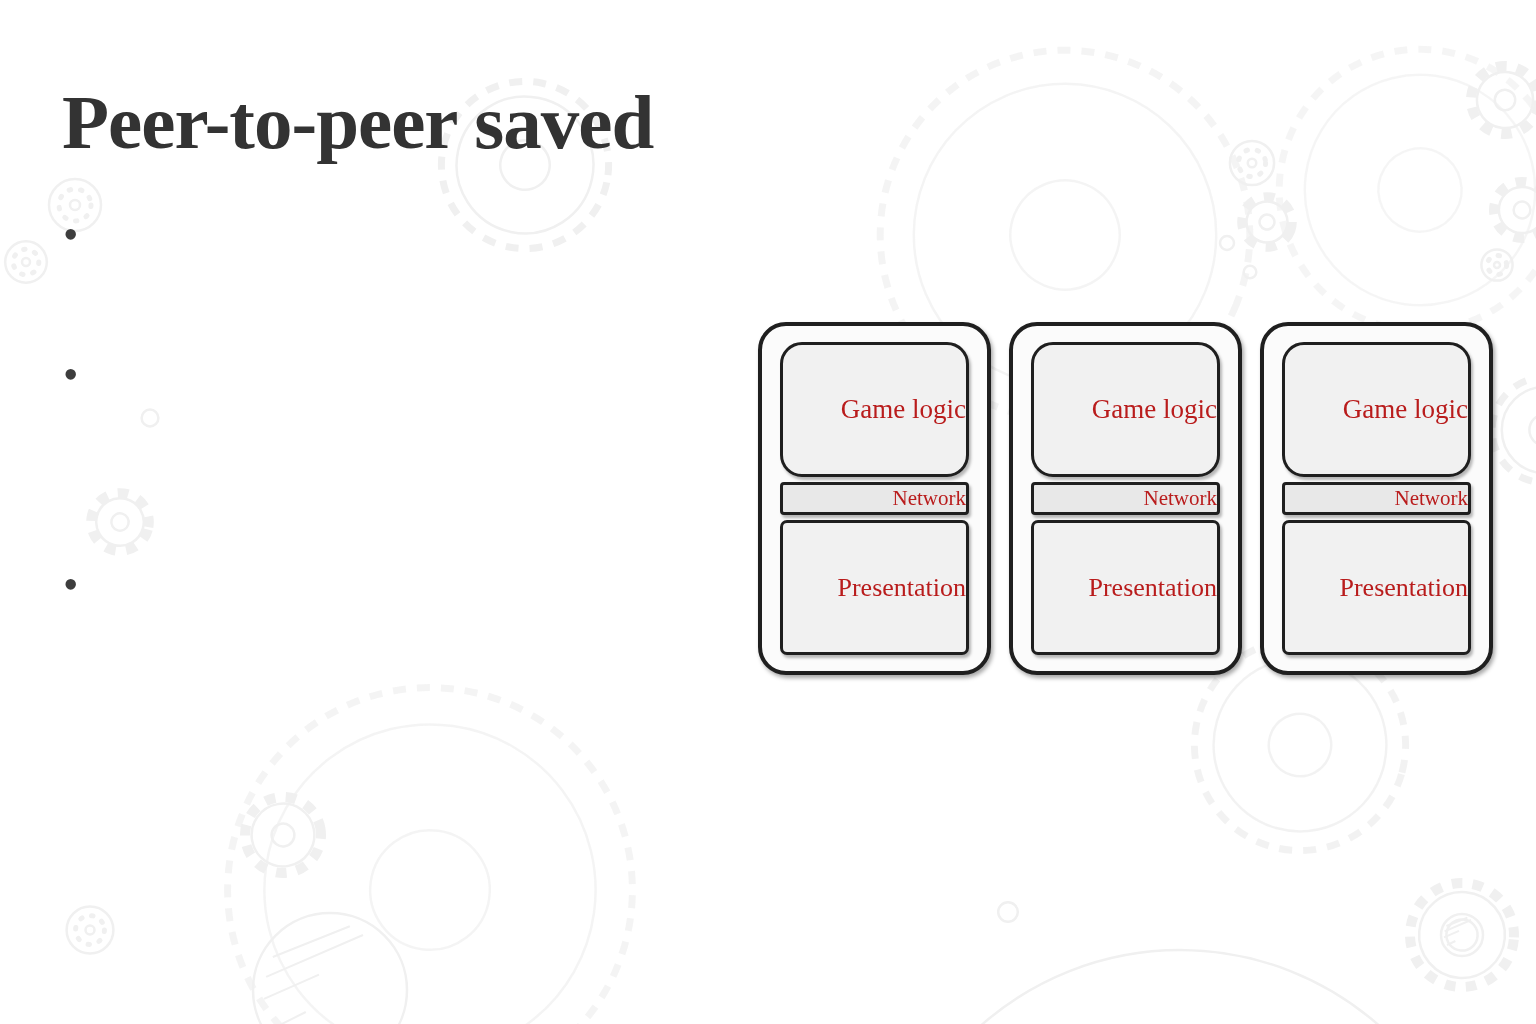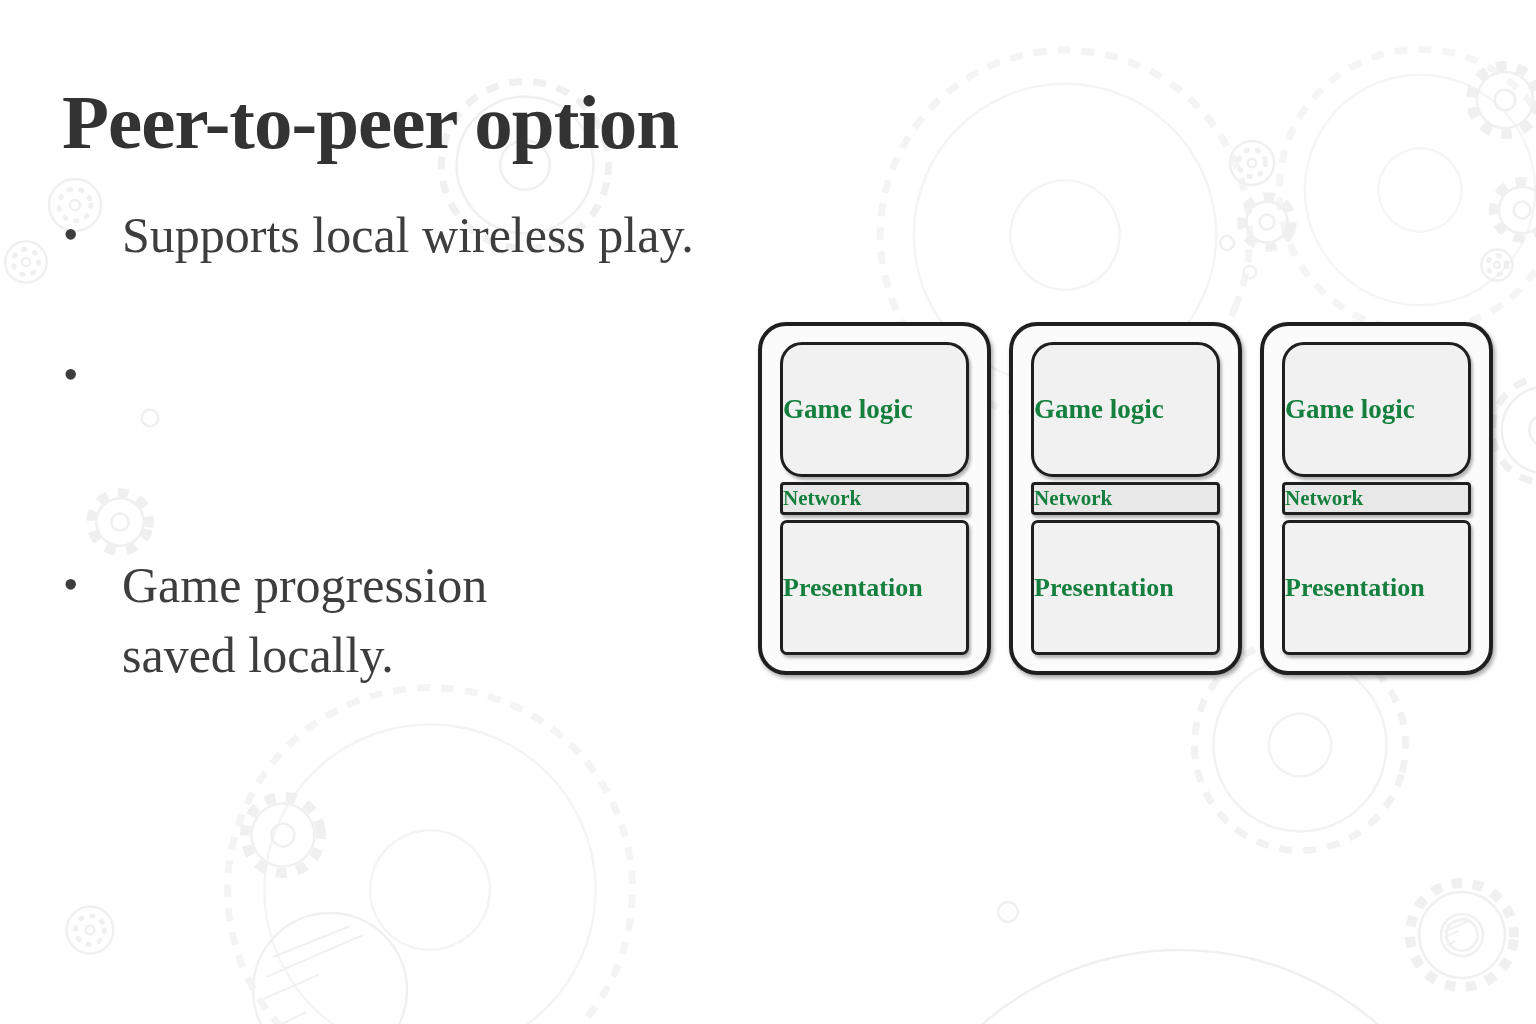--- a/index.html
+++ b/index.html
@@ -43,22 +43,22 @@
     border:4px solid var(--device-border,#1f1f1f);
     border-radius:28px;
     box-shadow:2px 3px 4px rgba(0,0,0,0.35);
     padding:16px 18px;
     display:flex; flex-direction:column;
   }
   .layer {
     box-sizing:border-box;
     border:3px solid var(--device-border,#1f1f1f);
     background:var(--layer-fill,#f1f1f1);
-    display:flex; align-items:center; justify-content:flex-start;
-    font-weight:700; color:#15803d;
+    display:flex; align-items:center; justify-content:flex-end;
+    font-weight:400; color:#b91c1c;
     box-shadow:2px 3px 3px rgba(0,0,0,0.28);
     text-align:center;
   }
   .layer.game { flex:1 1 0; border-radius:22px; font-size:27px; }
   .layer.network { flex:none; height:33px; margin:5px 0; border-radius:4px;
                    background:var(--network-fill,#e8e8e8); font-size:21px; }
   .layer.pres { flex:1 1 0; border-radius:7px; font-size:26px; }
 </style>
 </head>
 <body>
@@ -115,33 +115,30 @@
     <use href="#ball" transform="translate(330,990) scale(1.1)"></use>
     <use href="#dots" transform="translate(90,930) scale(0.9)"></use>
 
     <use href="#lgear" transform="translate(1300,745) scale(2.4) rotate(16)" opacity="0.8"></use>
     <use href="#sgear" transform="translate(1462,935) scale(1.3) rotate(5)"></use>
     <use href="#ball" transform="translate(1462,935) scale(0.3)"></use>
     <circle cx="1180" cy="1250" r="300" stroke-width="2.5" vector-effect="non-scaling-stroke"></circle>
     <use href="#ring" transform="translate(1008,912) scale(0.7)"></use>
   </svg>
 
-  <h1 class="title">Peer-to-peer option</h1>
+  <h1 class="title">Peer-to-peer saved</h1>
 
   <div class="bullet b1">
     <span class="dot">•</span>
-    <span class="txt">Supports local wireless play.</span>
   </div>
   <div class="bullet b2">
     <span class="dot">•</span>
   </div>
   <div class="bullet b3">
     <span class="dot">•</span>
-    <span class="txt">Game progression
-saved locally.</span>
   </div>
 
   <div class="devices">
 
     <div class="device">
       <div class="layer game">
         <span>Game logic</span>
       </div>
       <div class="layer network">
         <span>Network</span>

